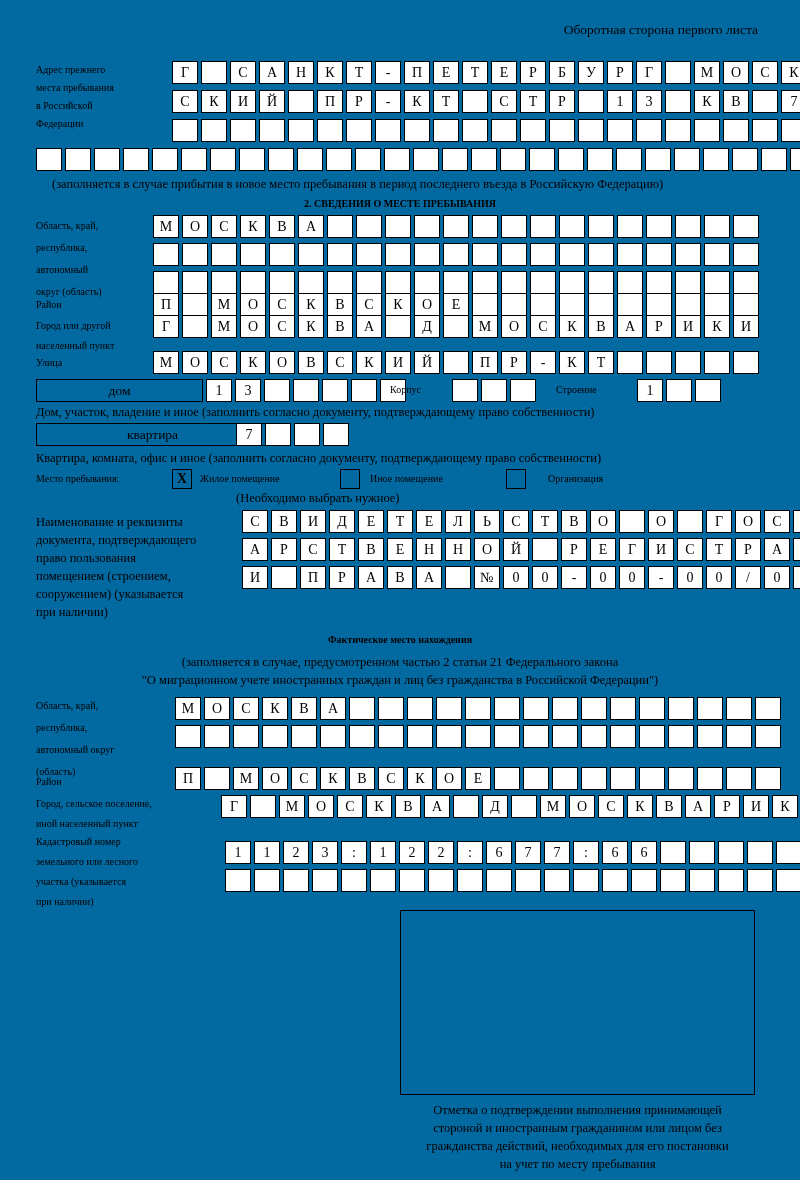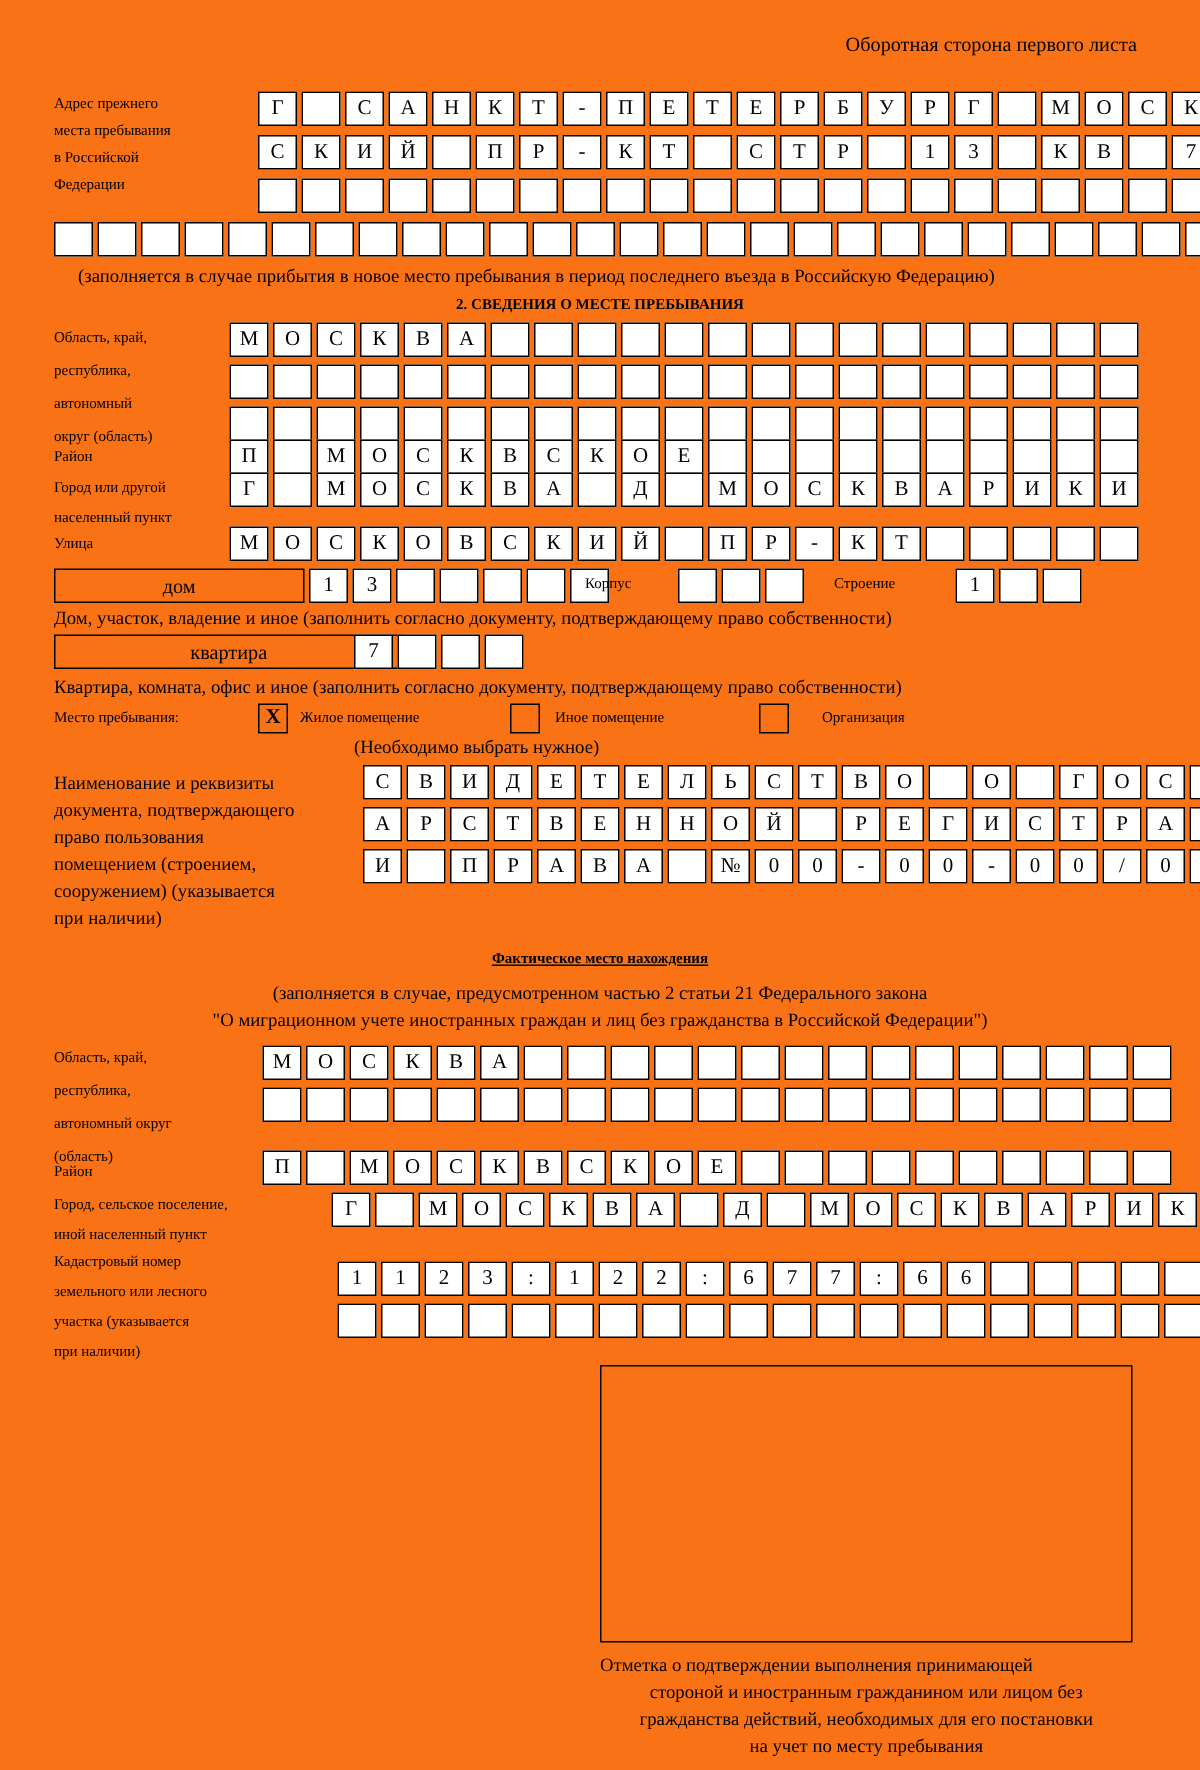--- a/index.html
+++ b/index.html
@@ -8,21 +8,21 @@
     background: #ffffff;
   }
   body {
     font-family: "Liberation Serif", serif;
     color: #000;
   }
   .page {
     position: relative;
     width: 800px;
     height: 1180px;
-    background: #f97316;
+    background: #0369a1;
     overflow: hidden;
   }
   .hdr-right {
     position: absolute;
     right: 42px;
     top: 22px;
     font-size: 13.5px;
   }
   
   .t {
@@ -459,21 +459,21 @@
       <div class="cell">0</div>
       <div class="cell">0</div>
       <div class="cell">-</div>
       <div class="cell">0</div>
       <div class="cell">0</div>
       <div class="cell">/</div>
       <div class="cell">0</div>
       <div class="cell">0</div>
     </div>
 
-  <div class="t bold" style="left:0; top:632px; width:800px; text-align:center;text-decoration:underline;">Фактическое место нахождения</div>
+  <div class="t bold" style="left:0; top:632px; width:800px; text-align:center;">Фактическое место нахождения</div>
   <div class="t small" style="left:0; top:654px; width:800px; text-align:center;">(заполняется в случае, предусмотренном частью 2 статьи 21 Федерального закона</div>
   <div class="t small" style="left:0; top:672px; width:800px; text-align:center;">"О миграционном учете иностранных граждан и лиц без гражданства в Российской Федерации")</div>
 
   <div class="t" style="left:36px; top:698px;">Область, край,</div>
   <div class="t" style="left:36px; top:720px;">республика,</div>
   <div class="t" style="left:36px; top:742px;">автономный округ</div>
   <div class="t" style="left:36px; top:764px;">(область)</div>
 
   <div class="cells" id="al-region-1" style="left:175px; top:697px;">
       <div class="cell">М</div>
@@ -617,18 +617,18 @@
       <div class="cell"></div>
       <div class="cell"></div>
       <div class="cell"></div>
       <div class="cell"></div>
       <div class="cell"></div>
       <div class="cell"></div>
     </div>
 
   <div class="bigbox" style="left:400px; top:910px; width:355px; height:185px;"></div>
 
-  <div class="t small" style="left:400px; top:1102px; width:355px; ">Отметка о подтверждении выполнения принимающей</div>
+  <div class="t small" style="left:400px; top:1102px; width:355px; text-align:center;">Отметка о подтверждении выполнения принимающей</div>
   <div class="t small" style="left:400px; top:1120px; width:355px; text-align:center;">стороной и иностранным гражданином или лицом без</div>
   <div class="t small" style="left:400px; top:1156px; width:355px; text-align:center;">на учет по месту пребывания</div>
   <div class="t small" style="left:400px; top:1138px; width:355px; text-align:center;">гражданства действий, необходимых для его постановки</div>
 
 </div>
 
 </body></html>

